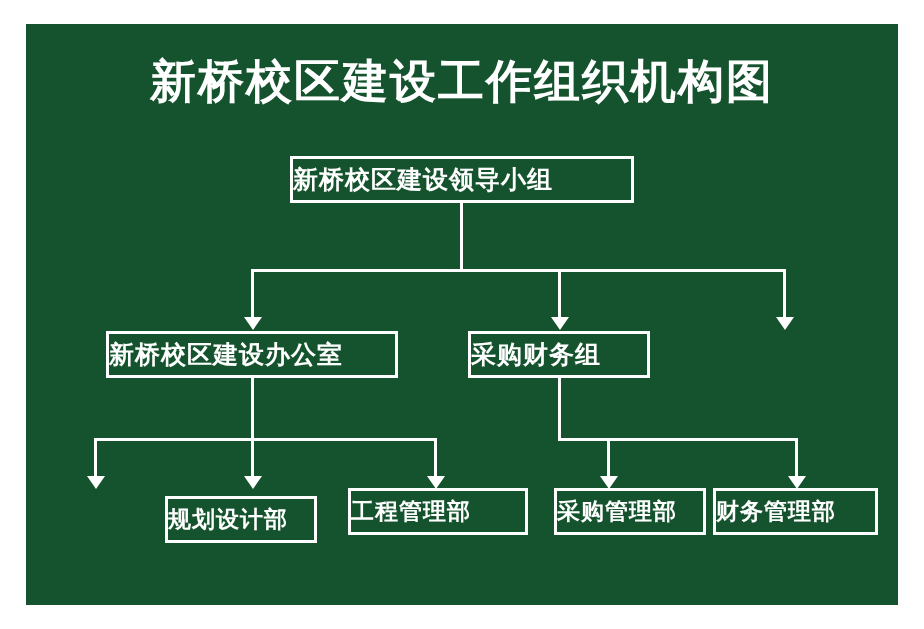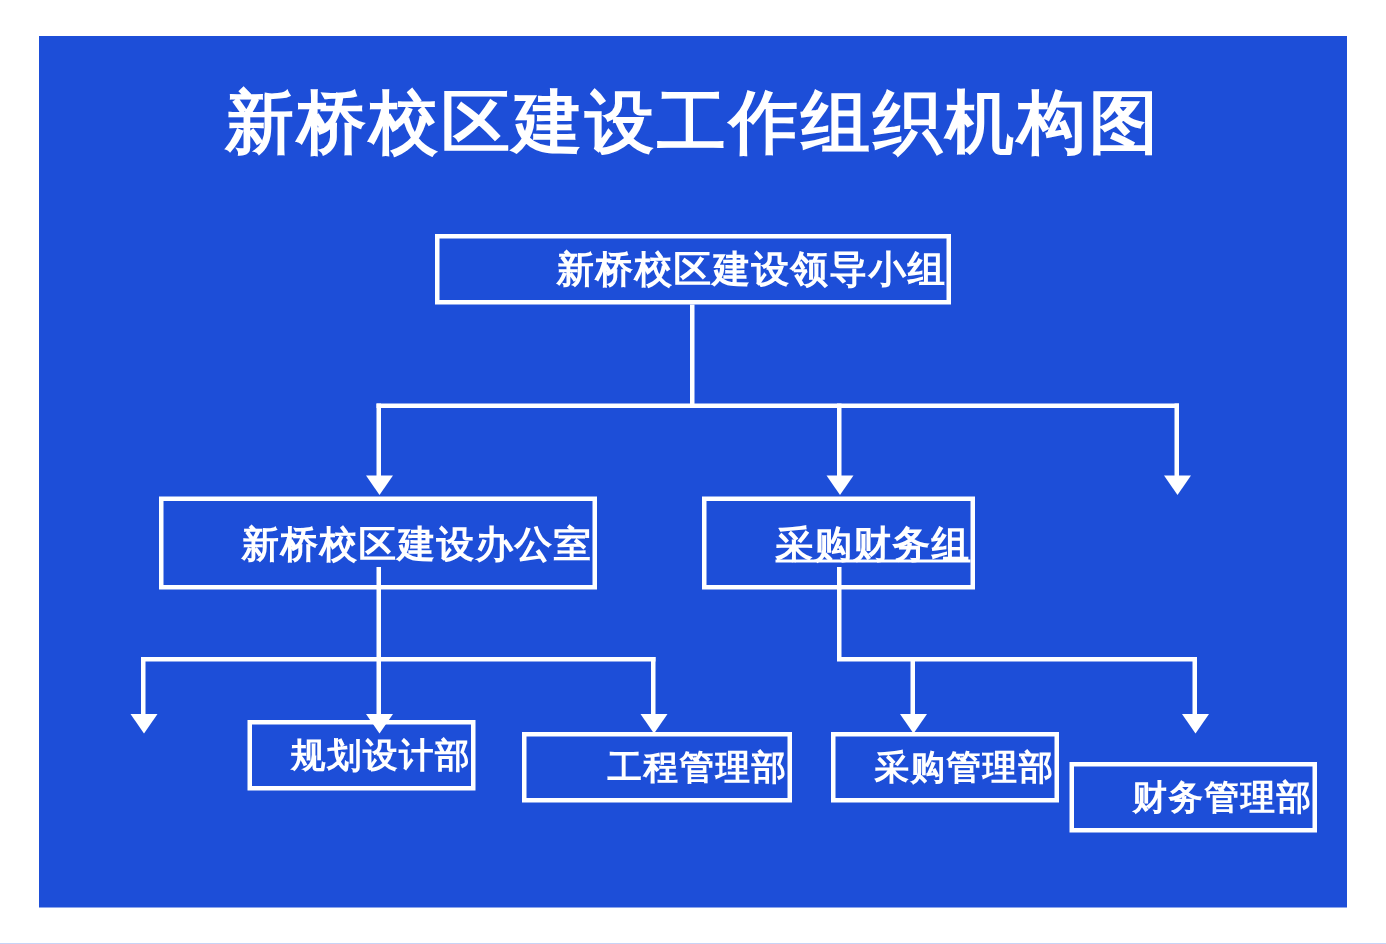--- a/index.html
+++ b/index.html
@@ -37,27 +37,27 @@
   }
   .node {
     position: absolute;
     box-sizing: border-box;
     border: 3px solid #ffffff;
     color: #ffffff;
     font-weight: bold;
     font-family: "DejaVu Sans", sans-serif;
     display: flex;
     align-items: center;
-    justify-content: flex-end;
+    justify-content: flex-start;
     white-space: nowrap;
     background: transparent;
     letter-spacing: 1px;
   }
   .lvl1 { font-size: 25px; height: 47px; }
-  .lvl2 { font-size: 25px; height: 62px; }
+  .lvl2 { font-size: 25px; height: 47px; }
   .lvl3 { font-size: 23px; height: 47px; }
 
   .line {
     position: absolute;
     background: #ffffff;
   }
   .vline { width: 3px; }
   .hline { height: 3px; }
 
   .arrow {
@@ -65,21 +65,21 @@
     width: 0;
     height: 0;
     border-left: 9px solid transparent;
     border-right: 9px solid transparent;
     border-top: 13px solid #ffffff;
   }
 </style>
 </head>
 <body>
 
-<div id="poster" style="background: #1d4ed8;">
+<div id="poster" style="background: #14532d;">
 
   <div id="title">新桥校区建设工作组织机构图</div>
 
   <div class="node lvl1" style="left:264px; top:132px; width:344px;">
     <span>新桥校区建设领导小组</span>
   </div>
 
   <div class="line vline" style="left:434px; top:179px; height:68px;"></div>
 
   <div class="line hline" style="left:225px; top:245px; width:535px;"></div>
@@ -90,21 +90,21 @@
   <div class="line vline" style="left:532px; top:245px; height:50px;"></div>
   <div class="arrow" style="left:525px; top:293px;"></div>
 
   <div class="line vline" style="left:757px; top:245px; height:50px;"></div>
   <div class="arrow" style="left:750px; top:293px;"></div>
 
   <div class="node lvl2" style="left:80px; top:307px; width:292px;">
     <span>新桥校区建设办公室</span>
   </div>
 
-  <div class="node lvl2" style="left:442px; top:307px; width:182px;text-decoration:underline;">
+  <div class="node lvl2" style="left:442px; top:307px; width:182px;">
     <span>采购财务组</span>
   </div>
 
 
   <div class="line vline" style="left:225px; top:354px; height:62px;"></div>
   <div class="line hline" style="left:68px; top:414px; width:343px;"></div>
 
   <div class="line vline" style="left:68px; top:414px; height:40px;"></div>
   <div class="arrow" style="left:61px; top:452px;"></div>
 
@@ -117,29 +117,29 @@
   <div class="line vline" style="left:532px; top:354px; height:62px;"></div>
   <div class="line hline" style="left:532px; top:414px; width:240px;"></div>
 
   <div class="line vline" style="left:581px; top:414px; height:40px;"></div>
   <div class="arrow" style="left:574px; top:452px;"></div>
 
   <div class="line vline" style="left:769px; top:414px; height:40px;"></div>
   <div class="arrow" style="left:762px; top:452px;"></div>
 
 
-  <div class="node lvl3" style="left:139px; top:456px; width:152px;">
+  <div class="node lvl3" style="left:139px; top:472px; width:152px;">
     <span>规划设计部</span>
   </div>
 
   <div class="node lvl3" style="left:322px; top:464px; width:180px;">
     <span>工程管理部</span>
   </div>
 
   <div class="node lvl3" style="left:528px; top:464px; width:152px;">
     <span>采购管理部</span>
   </div>
 
-  <div class="node lvl3" style="left:687px; top:484px; width:165px;">
+  <div class="node lvl3" style="left:687px; top:464px; width:165px;">
     <span>财务管理部</span>
   </div>
 
 </div>
 
 </body></html>

